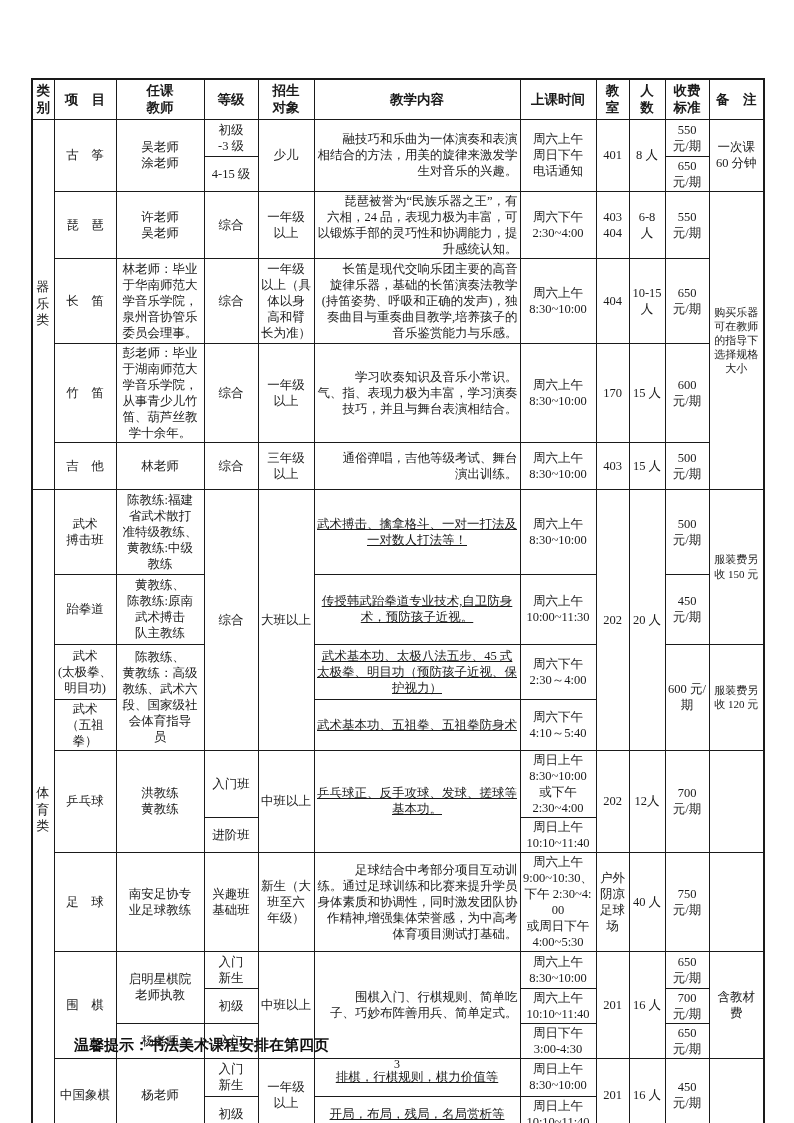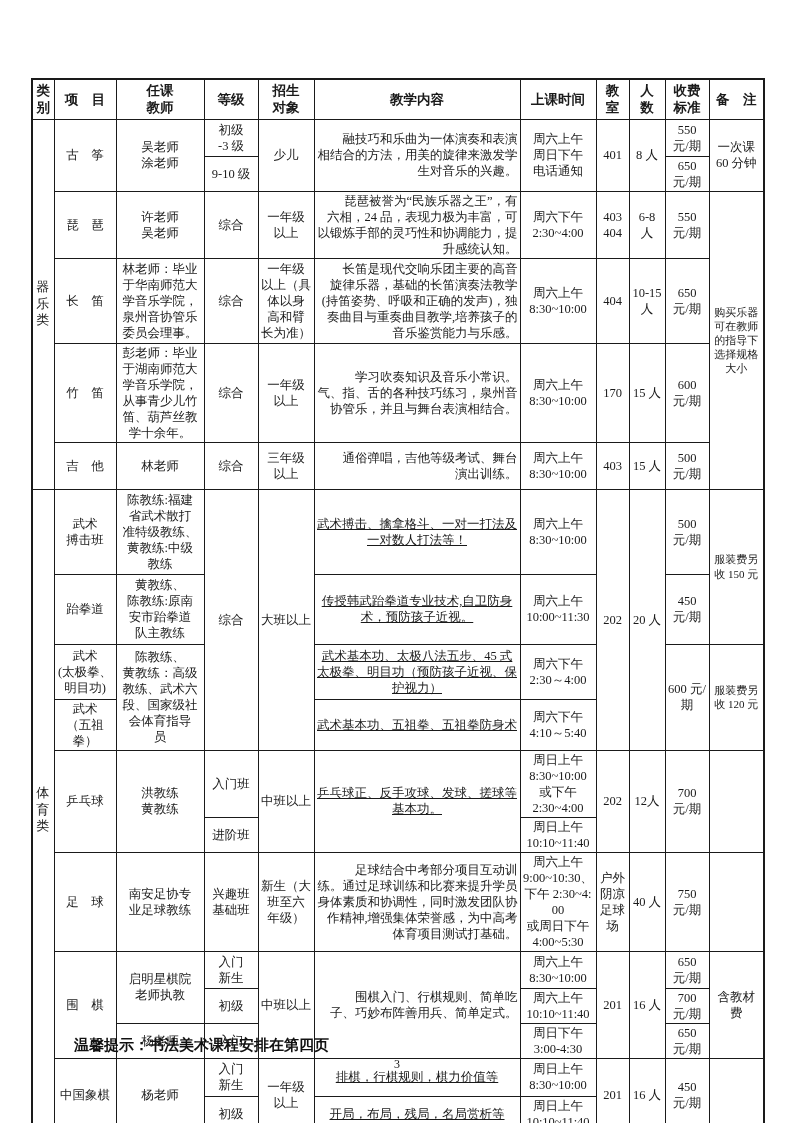--- a/index.html
+++ b/index.html
@@ -91,21 +91,21 @@
 周日下午
 电话通知</td>
           <td rowspan="2">401</td>
           <td rowspan="2">8 人</td>
           <td>550
 元/期</td>
           <td rowspan="2">一次课
 60 分钟</td>
         </tr>
         <tr style="height: 28px;">
-          <td>9-10 级</td>
+          <td>4-15 级</td>
           <td>650
 元/期</td>
         </tr>
         <tr style="height: 57px;">
           <td>琵　琶</td>
           <td>许老师
 吴老师</td>
           <td>综合</td>
           <td>一年级
 以上</td>
@@ -145,21 +145,21 @@
           <td>竹　笛</td>
           <td class="left">彭老师：毕业
 于湖南师范大
 学音乐学院，
 从事青少儿竹
 笛、葫芦丝教
 学十余年。</td>
           <td>综合</td>
           <td>一年级
 以上</td>
-          <td class="indent">学习吹奏知识及音乐小常识。气、指、舌的各种技巧练习，泉州音协管乐，并且与舞台表演相结合。</td>
+          <td class="indent">学习吹奏知识及音乐小常识。气、指、表现力极为丰富，学习演奏技巧，并且与舞台表演相结合。</td>
           <td>周六上午
 8:30~10:00</td>
           <td>170</td>
           <td>15 人</td>
           <td>600
 元/期</td>
         </tr>
         <tr style="height: 47px;">
           <td>吉　他</td>
           <td>林老师</td>
@@ -194,21 +194,21 @@
           <td rowspan="4">20 人</td>
           <td>500
 元/期</td>
           <td rowspan="2" class="small">服装费另
 收 150 元</td>
         </tr>
         <tr style="height: 70px;">
           <td>跆拳道</td>
           <td class="left">黄教练、
 陈教练:原南
-安市跆拳道
+武术搏击
 队主教练</td>
           <td class="left center">传授韩武跆拳道专业技术,自卫防身术，预防孩子近视。</td>
           <td>周六上午
 10:00~11:30</td>
           <td>450
 元/期</td>
         </tr>
         <tr style="height: 55px;">
           <td>武术
 (太极拳、明目功)</td>

